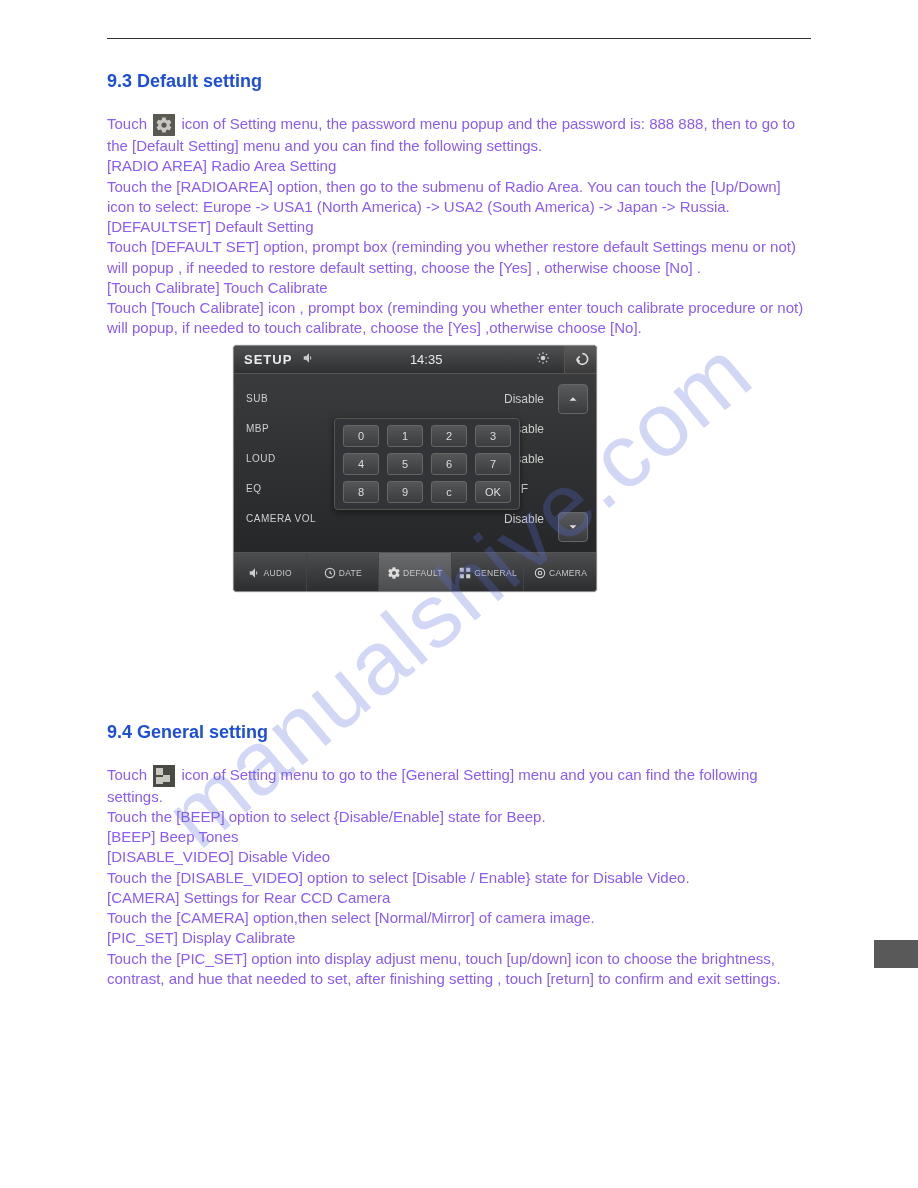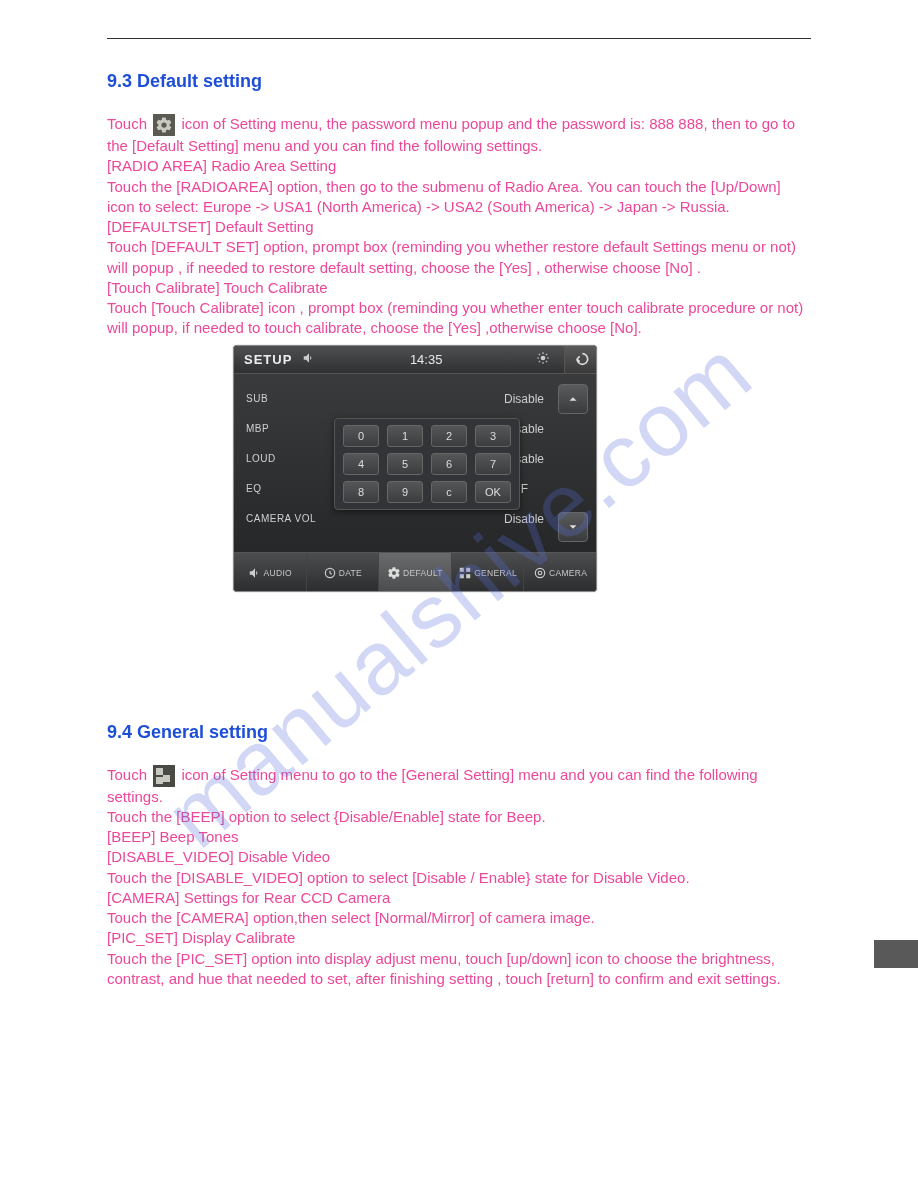--- a/index.html
+++ b/index.html
@@ -21,21 +21,21 @@
     }
     h2 {
       font-size: 18px;
       font-weight: bold;
       color: #1d4ed8;
       margin-bottom: 22px;
     }
     p {
       font-size: 15px;
       line-height: 1.35;
-      color: #ec4899;
+      color: #8b5cf6;
     }
     .inline-icon {
       display: inline-block;
       width: 22px;
       height: 22px;
       vertical-align: middle;
       background: #5a5a52;
       position: relative;
       margin: 0 2px;
     }

